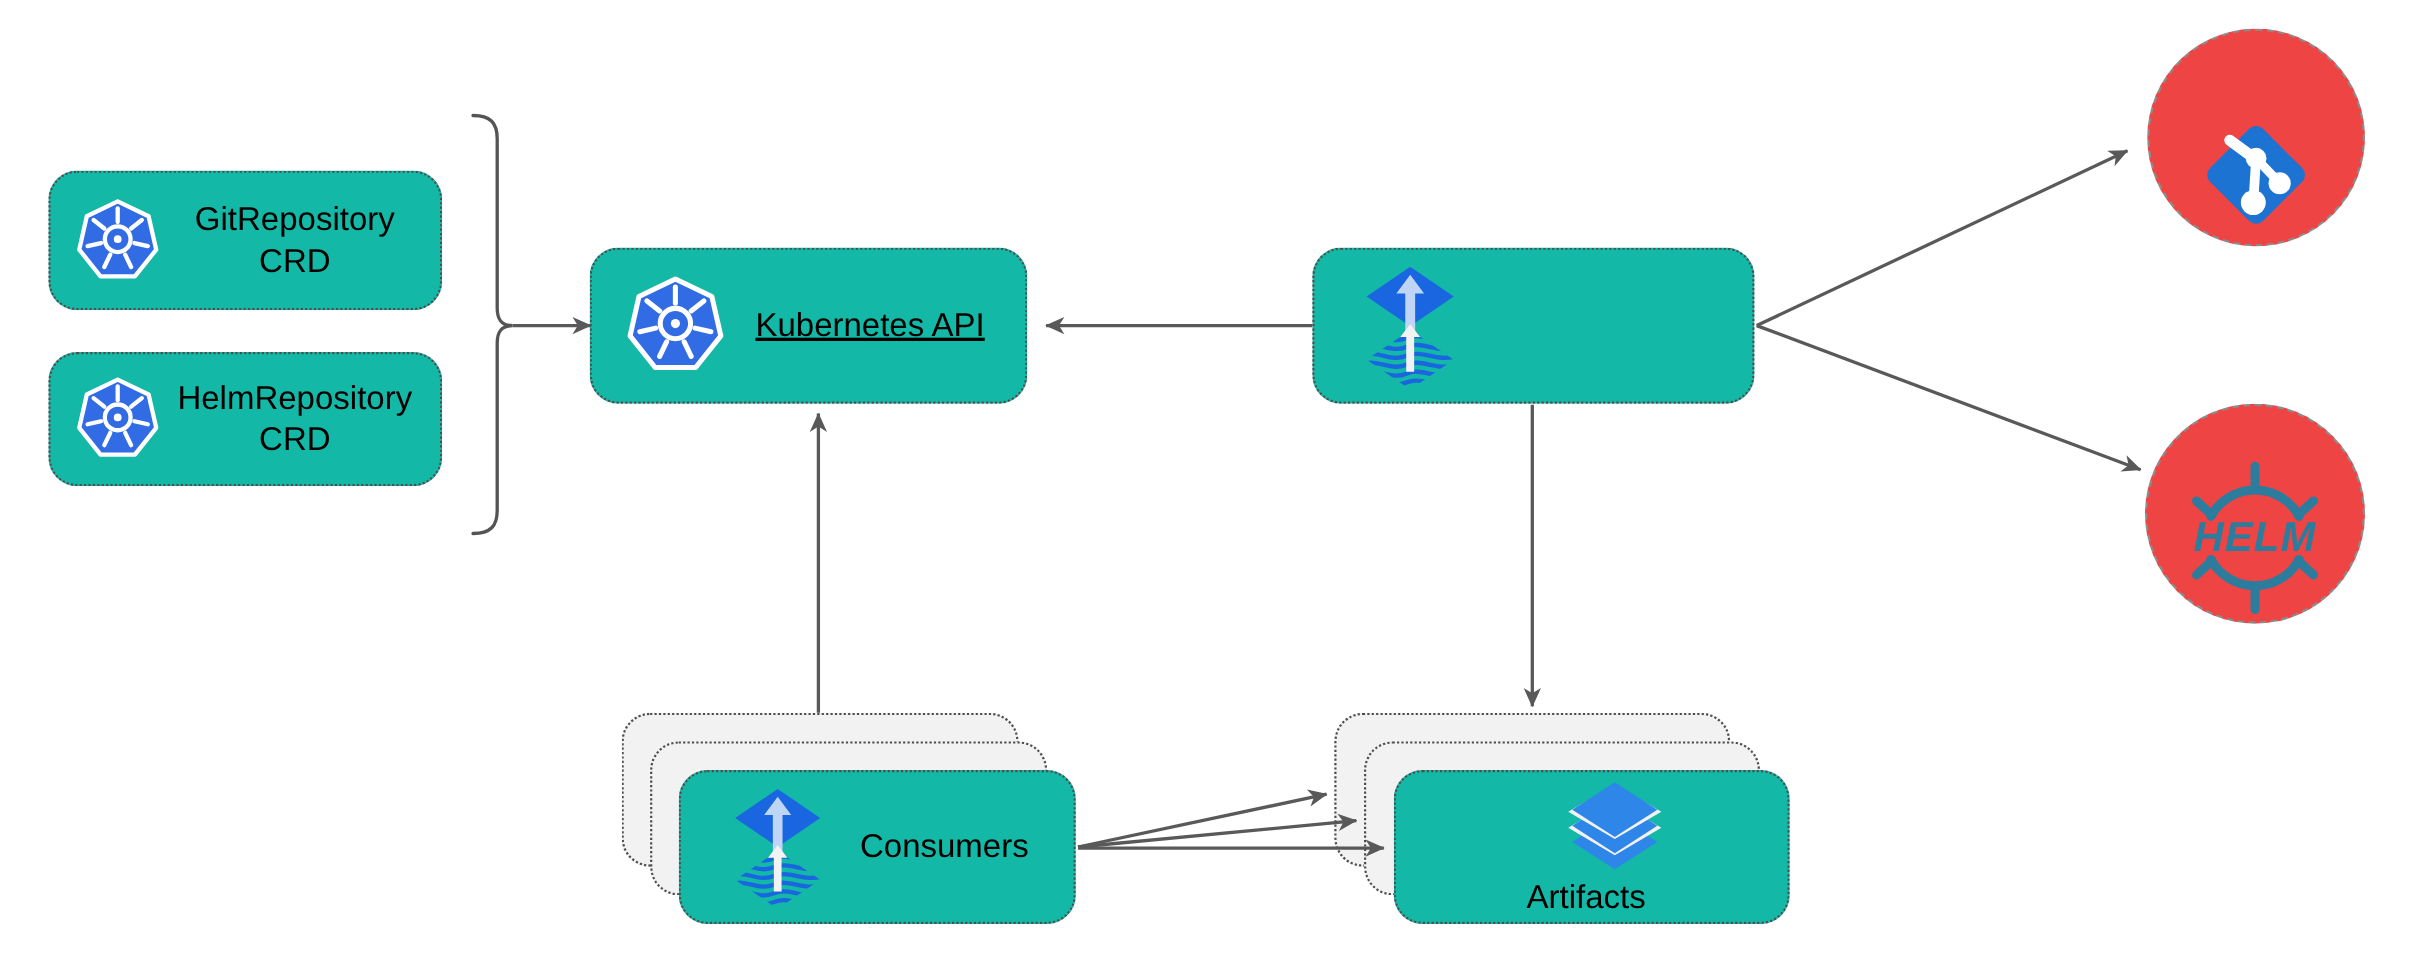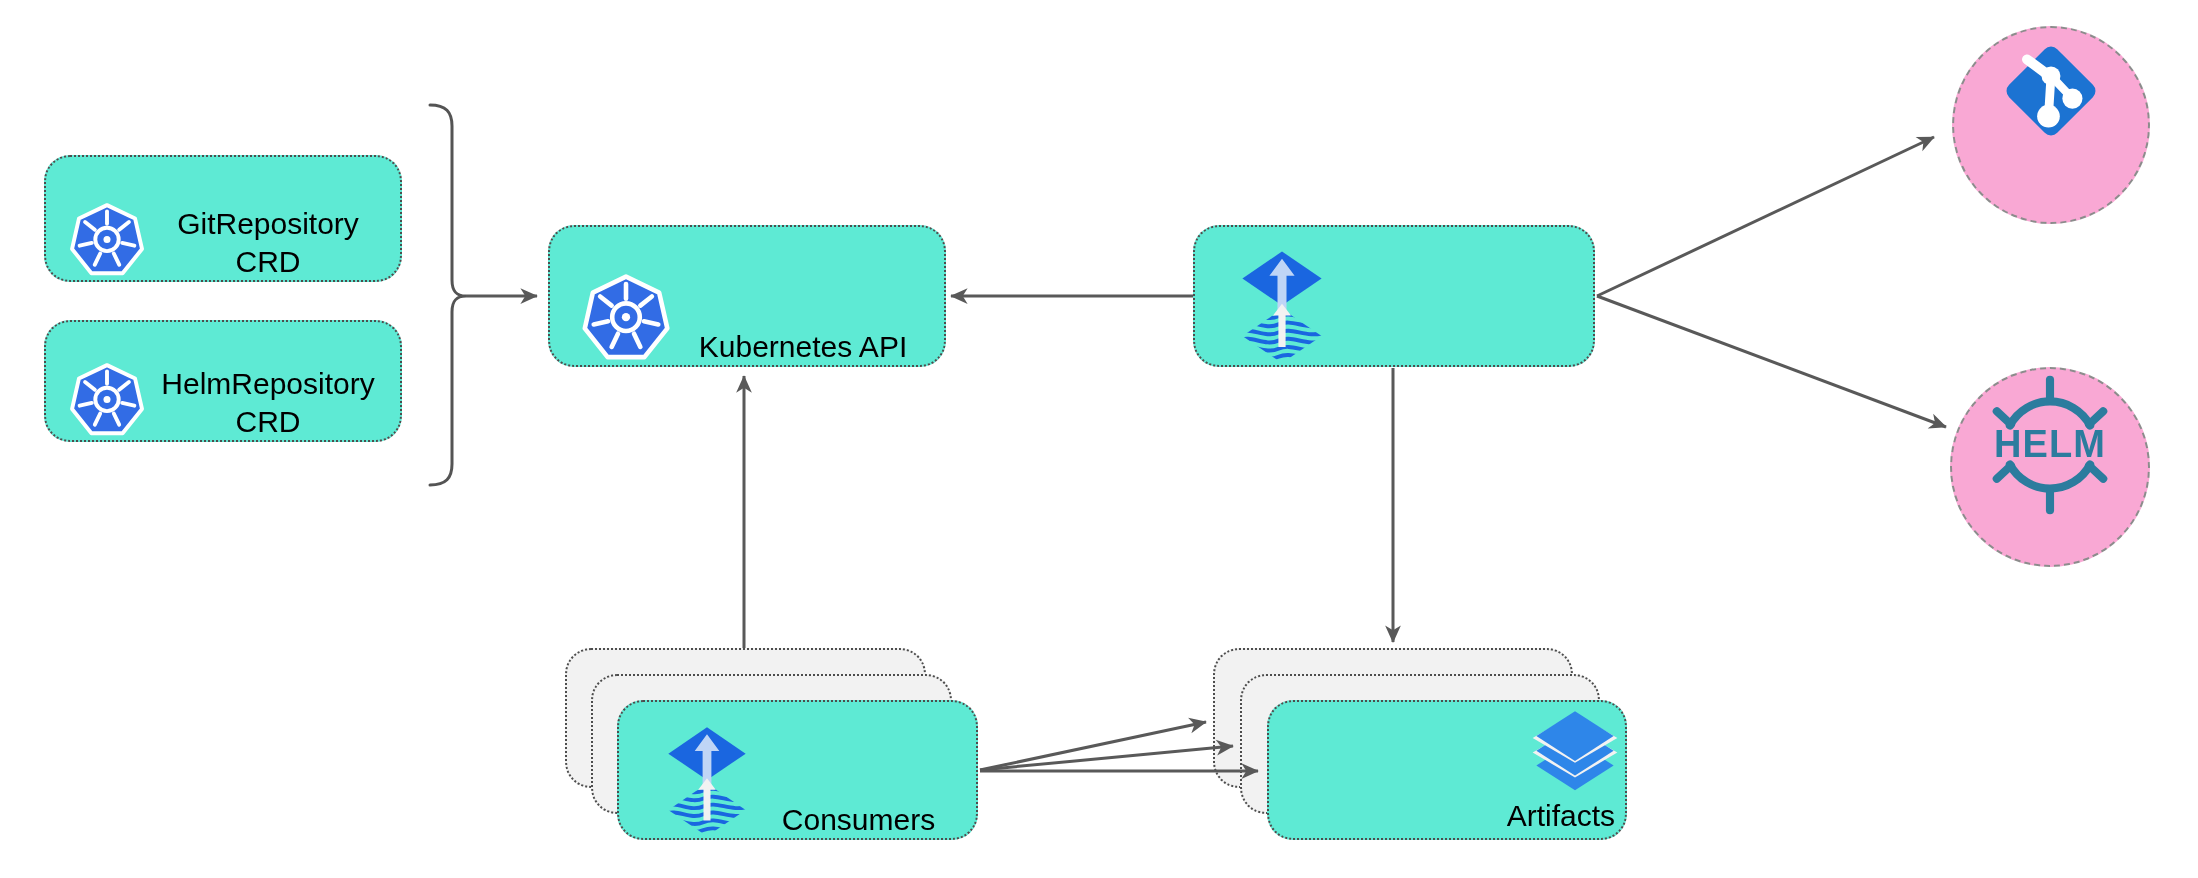--- a/index.html
+++ b/index.html
@@ -1,52 +1,53 @@
 <!DOCTYPE html>
 <html><head>
 <meta charset="utf-8">
 <style>
   html,body{margin:0;padding:0;background:#ffffff;}
   body{width:2198px;height:878px;position:relative;font-family:"Liberation Sans",sans-serif;overflow:hidden;}
   .canvas{position:absolute;left:0;top:0;width:2198px;height:878px;}
 
   .node{
     position:absolute;
-    background:#5eead4;
+    background:#14b8a6;
     border:2.5px dotted #4D4D4D;
     border-radius:26px;
     box-sizing:border-box;
     display:flex;
-    align-items:flex-end;
+    align-items:center;
   }
   .ghost{
     position:absolute;
     background:#F2F2F2;
     border:2.5px dotted #4D4D4D;
     border-radius:26px;
     box-sizing:border-box;
   }
   .node-label{
     font-size:30px;
     color:#000000;
     line-height:1.25;
     text-align:center;
   }
   .label-wrap{flex:1;display:flex;justify-content:center;align-items:center;padding-right:10px;}
   .icon{flex:0 0 auto;display:block;}
 
   .endpoint-circle{
     position:absolute;
-    background:#f9a8d4;
+    background:#ef4444;
     border:2.5px dashed #8C8C8C;
     border-radius:50%;
     box-sizing:border-box;
     display:flex;
-    align-items:flex-start;
+    align-items:flex-end;
     justify-content:center;
+    font-style:italic;
   }
 
   svg.overlay{position:absolute;left:0;top:0;pointer-events:none;}
   .edge{stroke:#595959;stroke-width:3;fill:none;}
   .bracket{stroke:#545454;stroke-width:3;fill:none;stroke-linecap:round;}
   .defs-holder{position:absolute;width:0;height:0;overflow:hidden;}
 </style>
 </head>
 <body>
 
@@ -132,21 +133,21 @@
 
   <div class="node" style="left:44px;top:320px;width:358px;height:122px;">
     <svg class="icon" style="margin-left:22px;" width="78" height="78" viewBox="0 0 100 100">
         <use href="#sym-k8s"></use>
       </svg>
     <div class="label-wrap">
         <div class="node-label" style="max-width:235px;">HelmRepository CRD</div>
       </div>
   </div>
 
-  <div class="node" style="left:548px;top:225px;width:398px;height:142px;">
+  <div class="node" style="left:536px;top:225px;width:398px;height:142px;text-decoration:underline;">
     <svg class="icon" style="margin-left:30px;" width="92" height="92" viewBox="0 0 100 100">
         <use href="#sym-k8s"></use>
       </svg>
     <div class="label-wrap">
         <div class="node-label">Kubernetes API</div>
       </div>
   </div>
 
   <div class="node" style="left:1193px;top:225px;width:402px;height:142px;">
     <svg class="icon" style="margin-left:42px;" width="90" height="119" viewBox="0 0 100 132">

